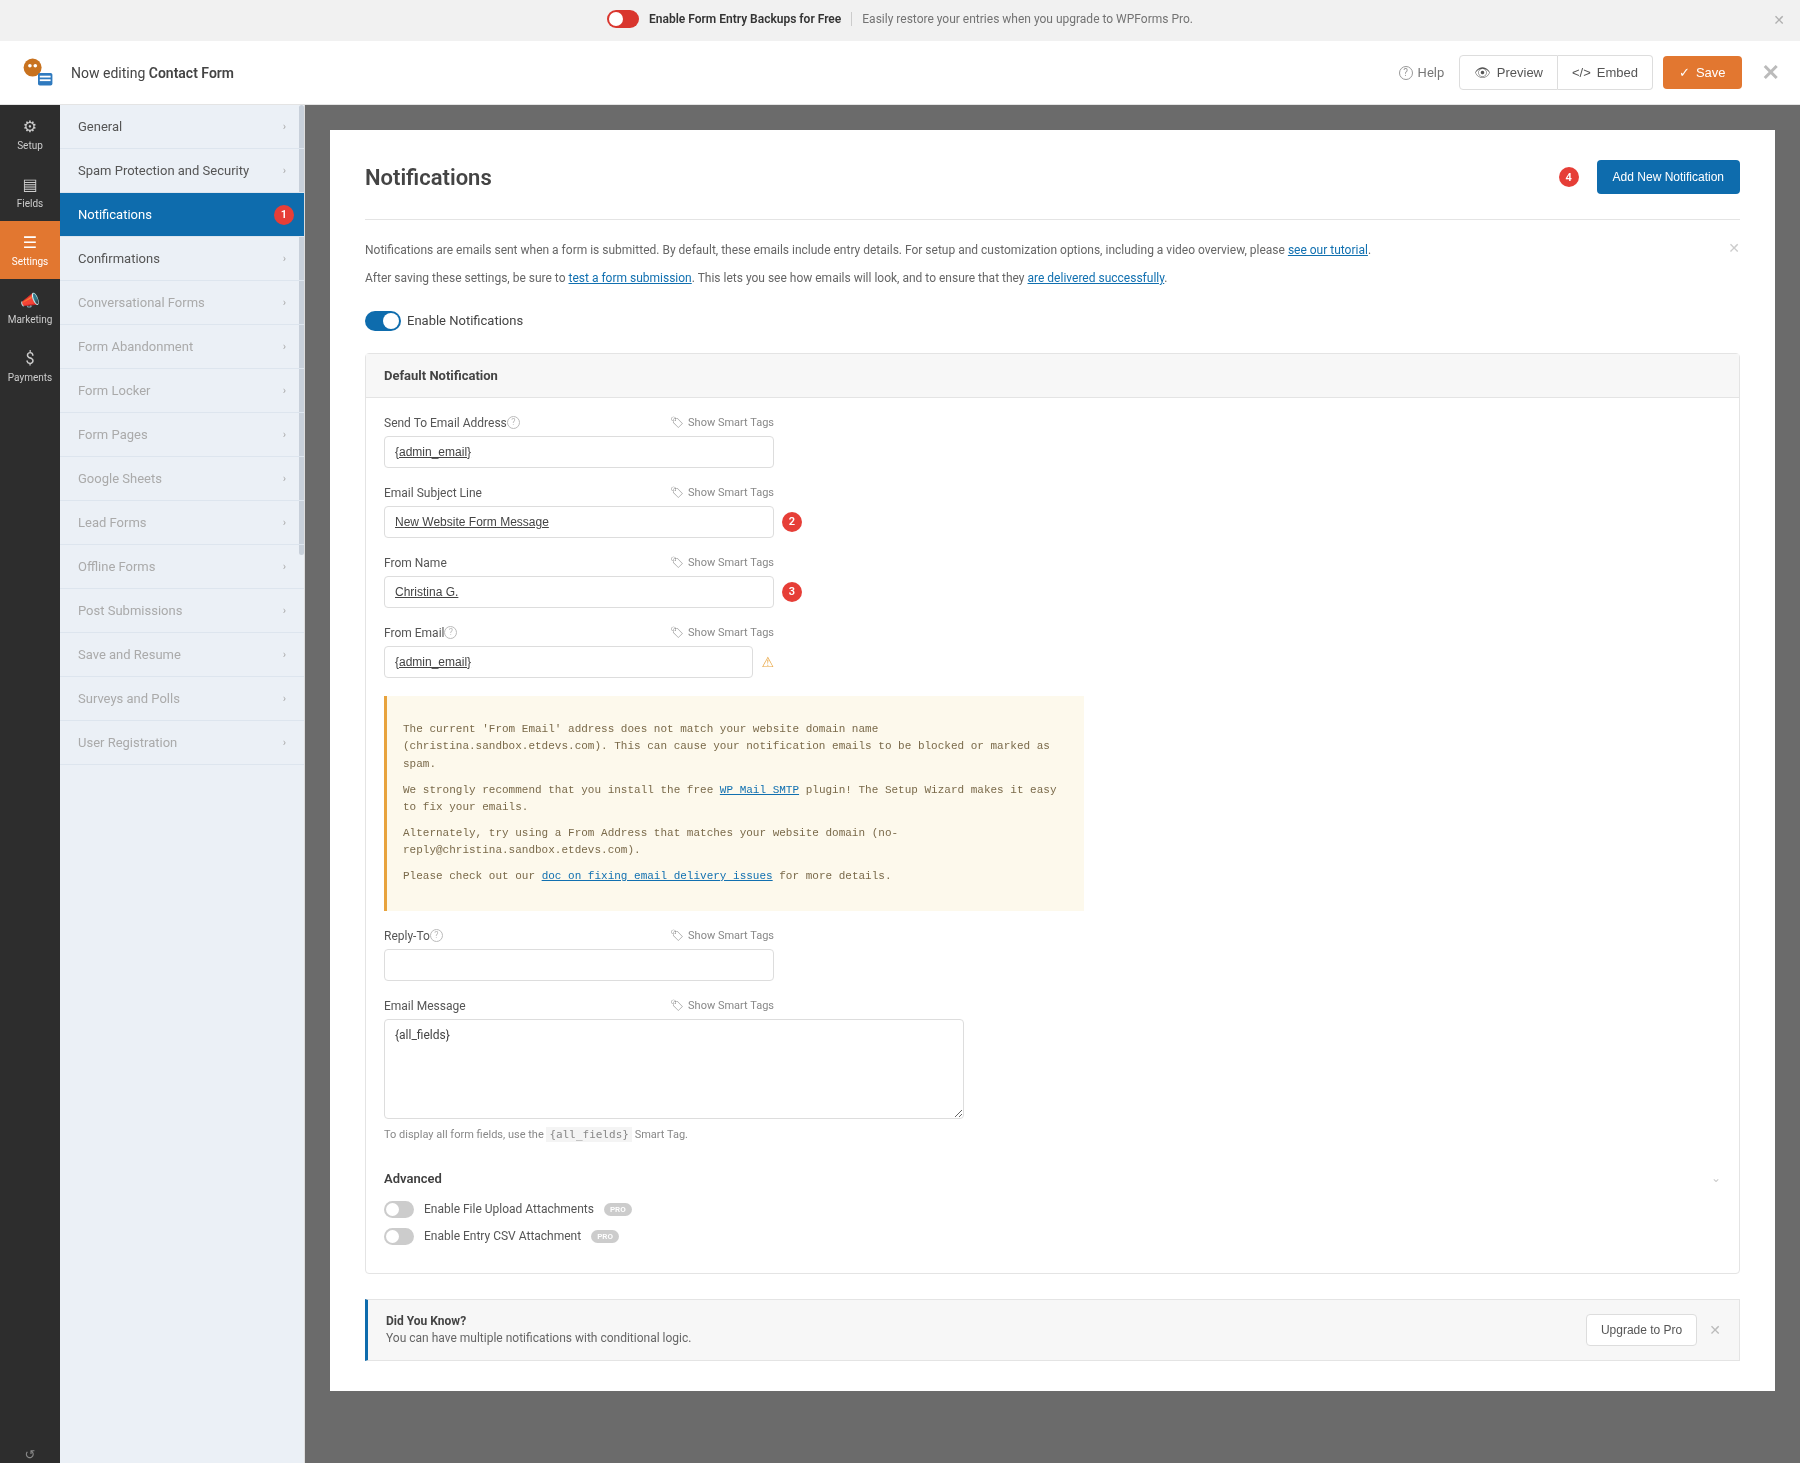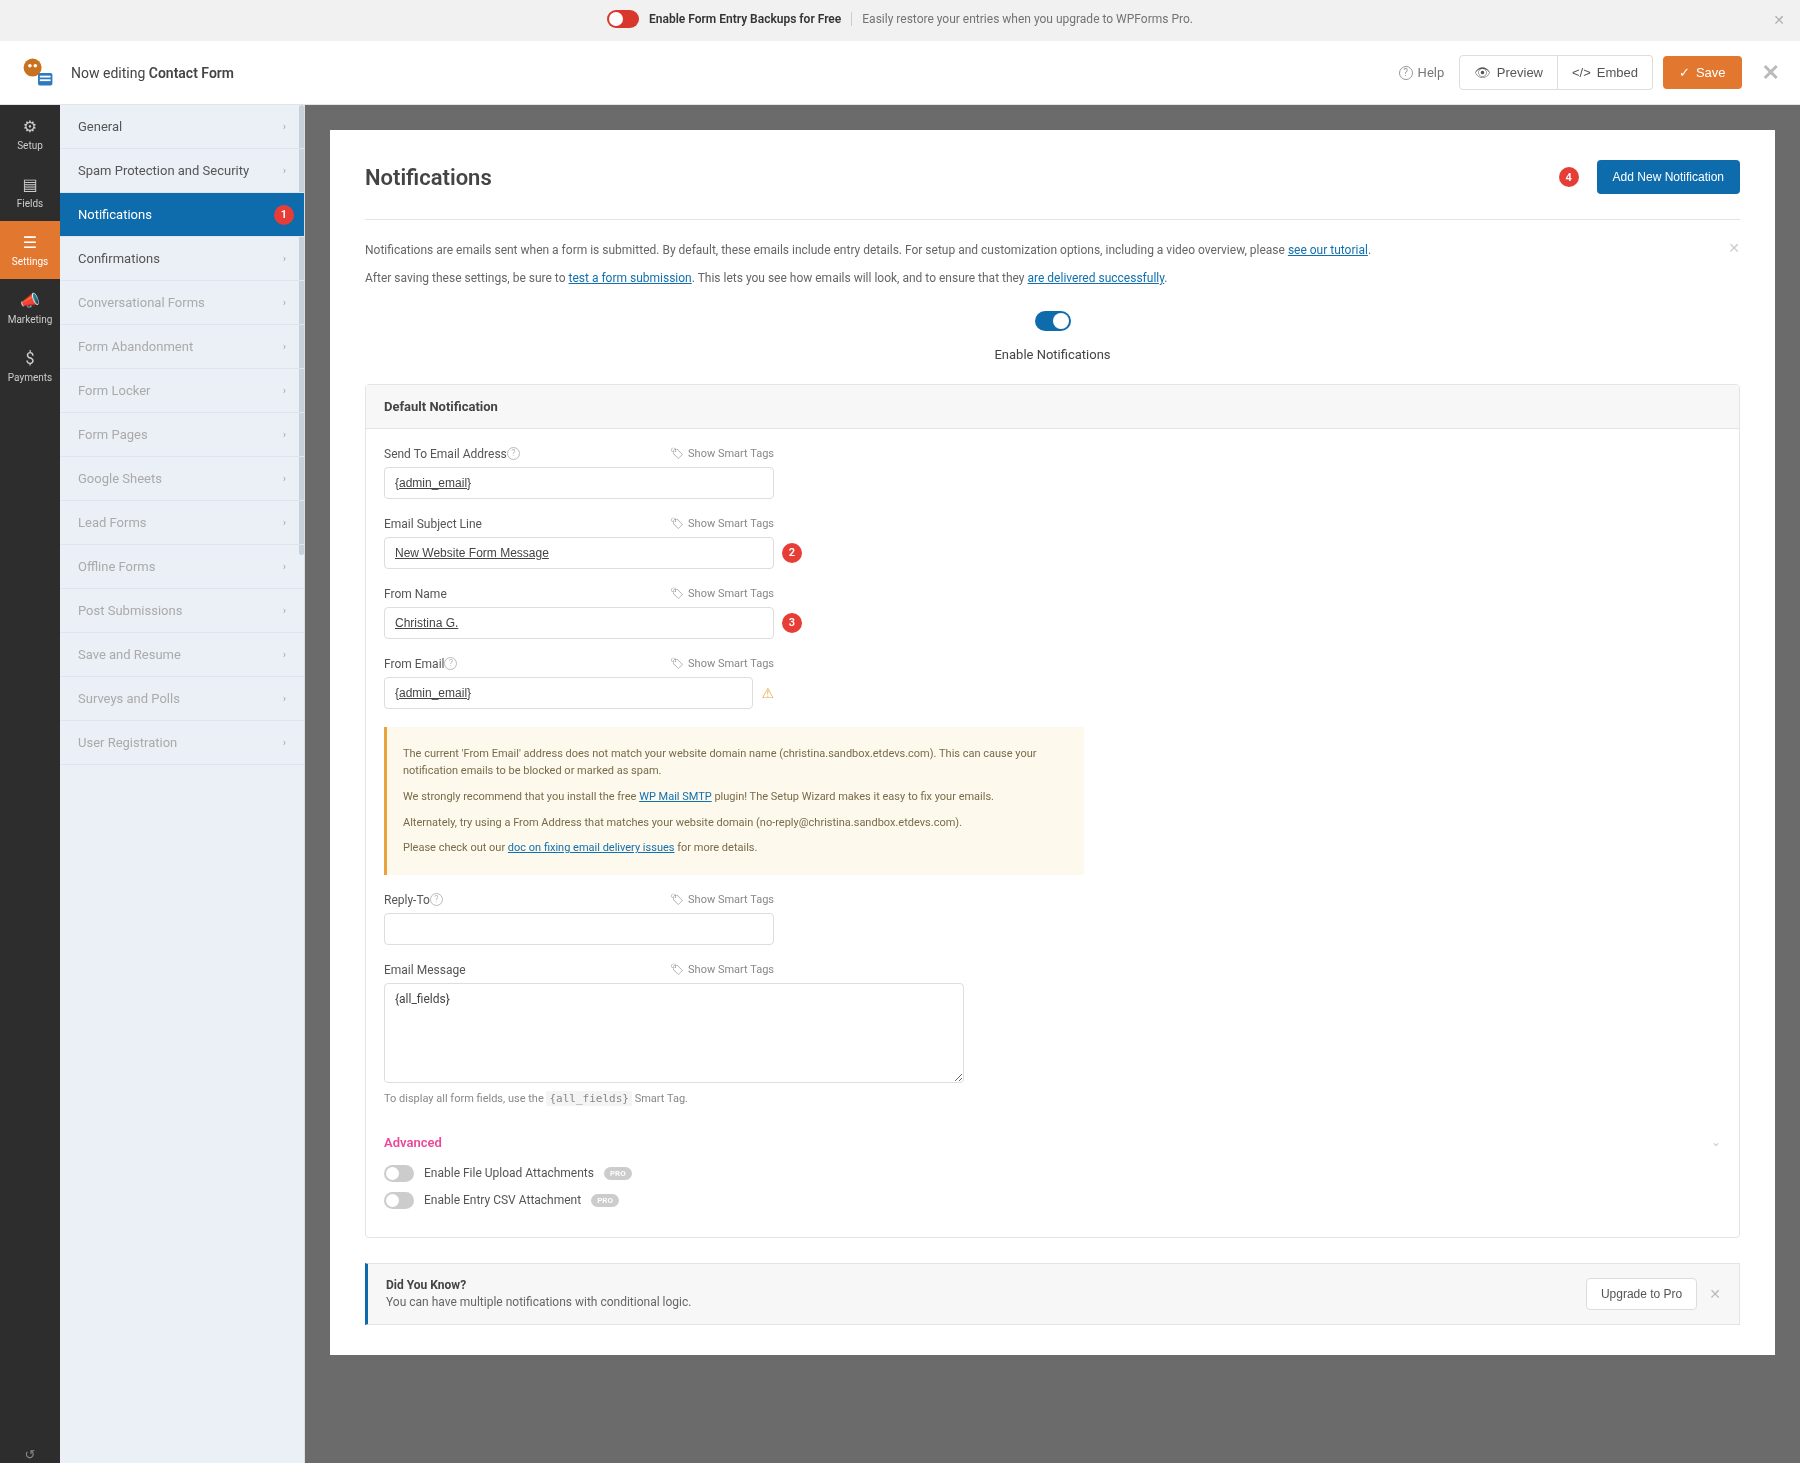--- a/index.html
+++ b/index.html
@@ -49,53 +49,53 @@
 .page-header { display: flex; justify-content: space-between; align-items: center; border-bottom: 1px solid #e4e4e4; padding-bottom: 25px; margin-bottom: 20px; }
 .page-title { font-size: 22px; font-weight: 600; color: #444; }
 .add-btn { background: #0e6cad; color: #fff; border: none; padding: 10px 16px; border-radius: 4px; font-size: 12px; cursor: pointer; font-weight: 500; }
 .add-wrap { display: flex; align-items: center; gap: 18px; }
 
 .info-box { position: relative; padding-right: 30px; }
 .info-text { font-size: 12px; color: #666; line-height: 1.7; margin-bottom: 8px; }
 .info-text a { color: #1170b0; text-decoration: underline; }
 .info-close { position: absolute; right: 0; top: 0; color: #ccc; cursor: pointer; font-size: 14px; }
 
-.toggle-row { display: flex; align-items: center; gap: 16px; margin: 22px 0; flex-direction: column; }
+.toggle-row { display: flex; align-items: center; gap: 6px; margin: 22px 0; }
 .toggle { width: 36px; height: 20px; background: #0e6cad; border-radius: 10px; position: relative; cursor: pointer; }
 .toggle::after { content: ""; position: absolute; width: 16px; height: 16px; background: #fff; border-radius: 50%; top: 2px; right: 2px; }
 .toggle.off { background: #ccc; }
 .toggle.off::after { right: auto; left: 2px; }
 
 .notif-box { border: 1px solid #e4e4e4; border-radius: 4px; }
 .notif-header { background: #f7f7f7; padding: 14px 18px; font-size: 13px; font-weight: 700; color: #444; border-bottom: 1px solid #e4e4e4; }
 .notif-body { padding: 18px; }
 
 .field-group { margin-bottom: 18px; max-width: 390px; }
 .field-label-row { display: flex; justify-content: space-between; align-items: center; margin-bottom: 6px; }
 .field-label { font-size: 12px; color: #555; display: flex; align-items: center; gap: 0; }
 .field-label .q { display: inline-block; width: 13px; height: 13px; border: 1px solid #bbb; border-radius: 50%; font-size: 9px; line-height: 11px; text-align: center; color: #bbb; }
 .smart-tags { font-size: 11px; color: #888; display: flex; align-items: center; gap: 4px; cursor: pointer; }
 .tag-icon { font-size: 11px; }
 .field-input { width: 100%; border: 1px solid #ddd; border-radius: 4px; padding: 8px 10px; font-size: 12px; color: #444; text-decoration: underline; }
 .field-input-wrap { position: relative; display: flex; align-items: center; gap: 8px; }
 .field-badge { position: absolute; right: -28px; background: #e63e37; color: #fff; width: 20px; height: 20px; border-radius: 50%; font-size: 11px; font-weight: 600; display: flex; align-items: center; justify-content: center; }
 .warn-icon { color: #e8a33d; font-size: 14px; }
 
-.warning-box { background: #fdf9ec; border-left: 3px solid #e8a33d; padding: 18px 16px; font-size: 11px; color: #7a6a4a; line-height: 1.6; margin-bottom: 18px; max-width: 700px; }
+.warning-box { background: #fdf9ec; border-left: 3px solid #e8a33d; padding: 25px 16px; font-size: 11px; color: #7a6a4a; line-height: 1.6; margin-bottom: 18px; max-width: 700px; font-family: Liberation Mono, monospace; }
 .warning-box p { margin-bottom: 8px; }
 .warning-box p:last-child { margin-bottom: 0; }
 .warning-box a { color: #1170b0; text-decoration: underline; }
 
 .textarea { width: 100%; max-width: 580px; min-height: 100px; border: 1px solid #ddd; border-radius: 4px; padding: 8px 10px; font-size: 12px; color: #444; resize: vertical; font-family: inherit; }
 .hint-text { font-size: 11px; color: #888; margin-top: 6px; }
 .hint-text code { font-family: monospace; background: #f4f4f4; padding: 1px 3px; }
 
 .advanced-section { margin-top: 30px; }
 .advanced-header { display: flex; justify-content: space-between; align-items: center; margin-bottom: 15px; }
-.advanced-title { font-size: 13px; font-weight: 600; color: #ec4899; text-align: right; }
+.advanced-title { font-size: 13px; font-weight: 600; color: #404040; text-align: right; }
 .advanced-chev { color: #ccc; font-size: 12px; }
 .adv-row { display: flex; align-items: center; gap: 10px; margin-bottom: 10px; }
 .adv-row .toggle { width: 30px; height: 17px; }
 .adv-row .toggle::after { width: 13px; height: 13px; }
 .adv-label { font-size: 12px; color: #555; }
 .pro-badge { background: #ccc; color: #fff; font-size: 8px; padding: 2px 6px; border-radius: 8px; font-weight: 600; }
 
 .dyk-box { background: #f7f7f7; border: 1px solid #e4e4e4; border-left: 3px solid #0e6cad; padding: 14px 18px; margin-top: 25px; display: flex; justify-content: space-between; align-items: center; }
 .dyk-text strong { font-size: 12px; color: #444; display: block; margin-bottom: 2px; }
 .dyk-text span { font-size: 12px; color: #666; }

